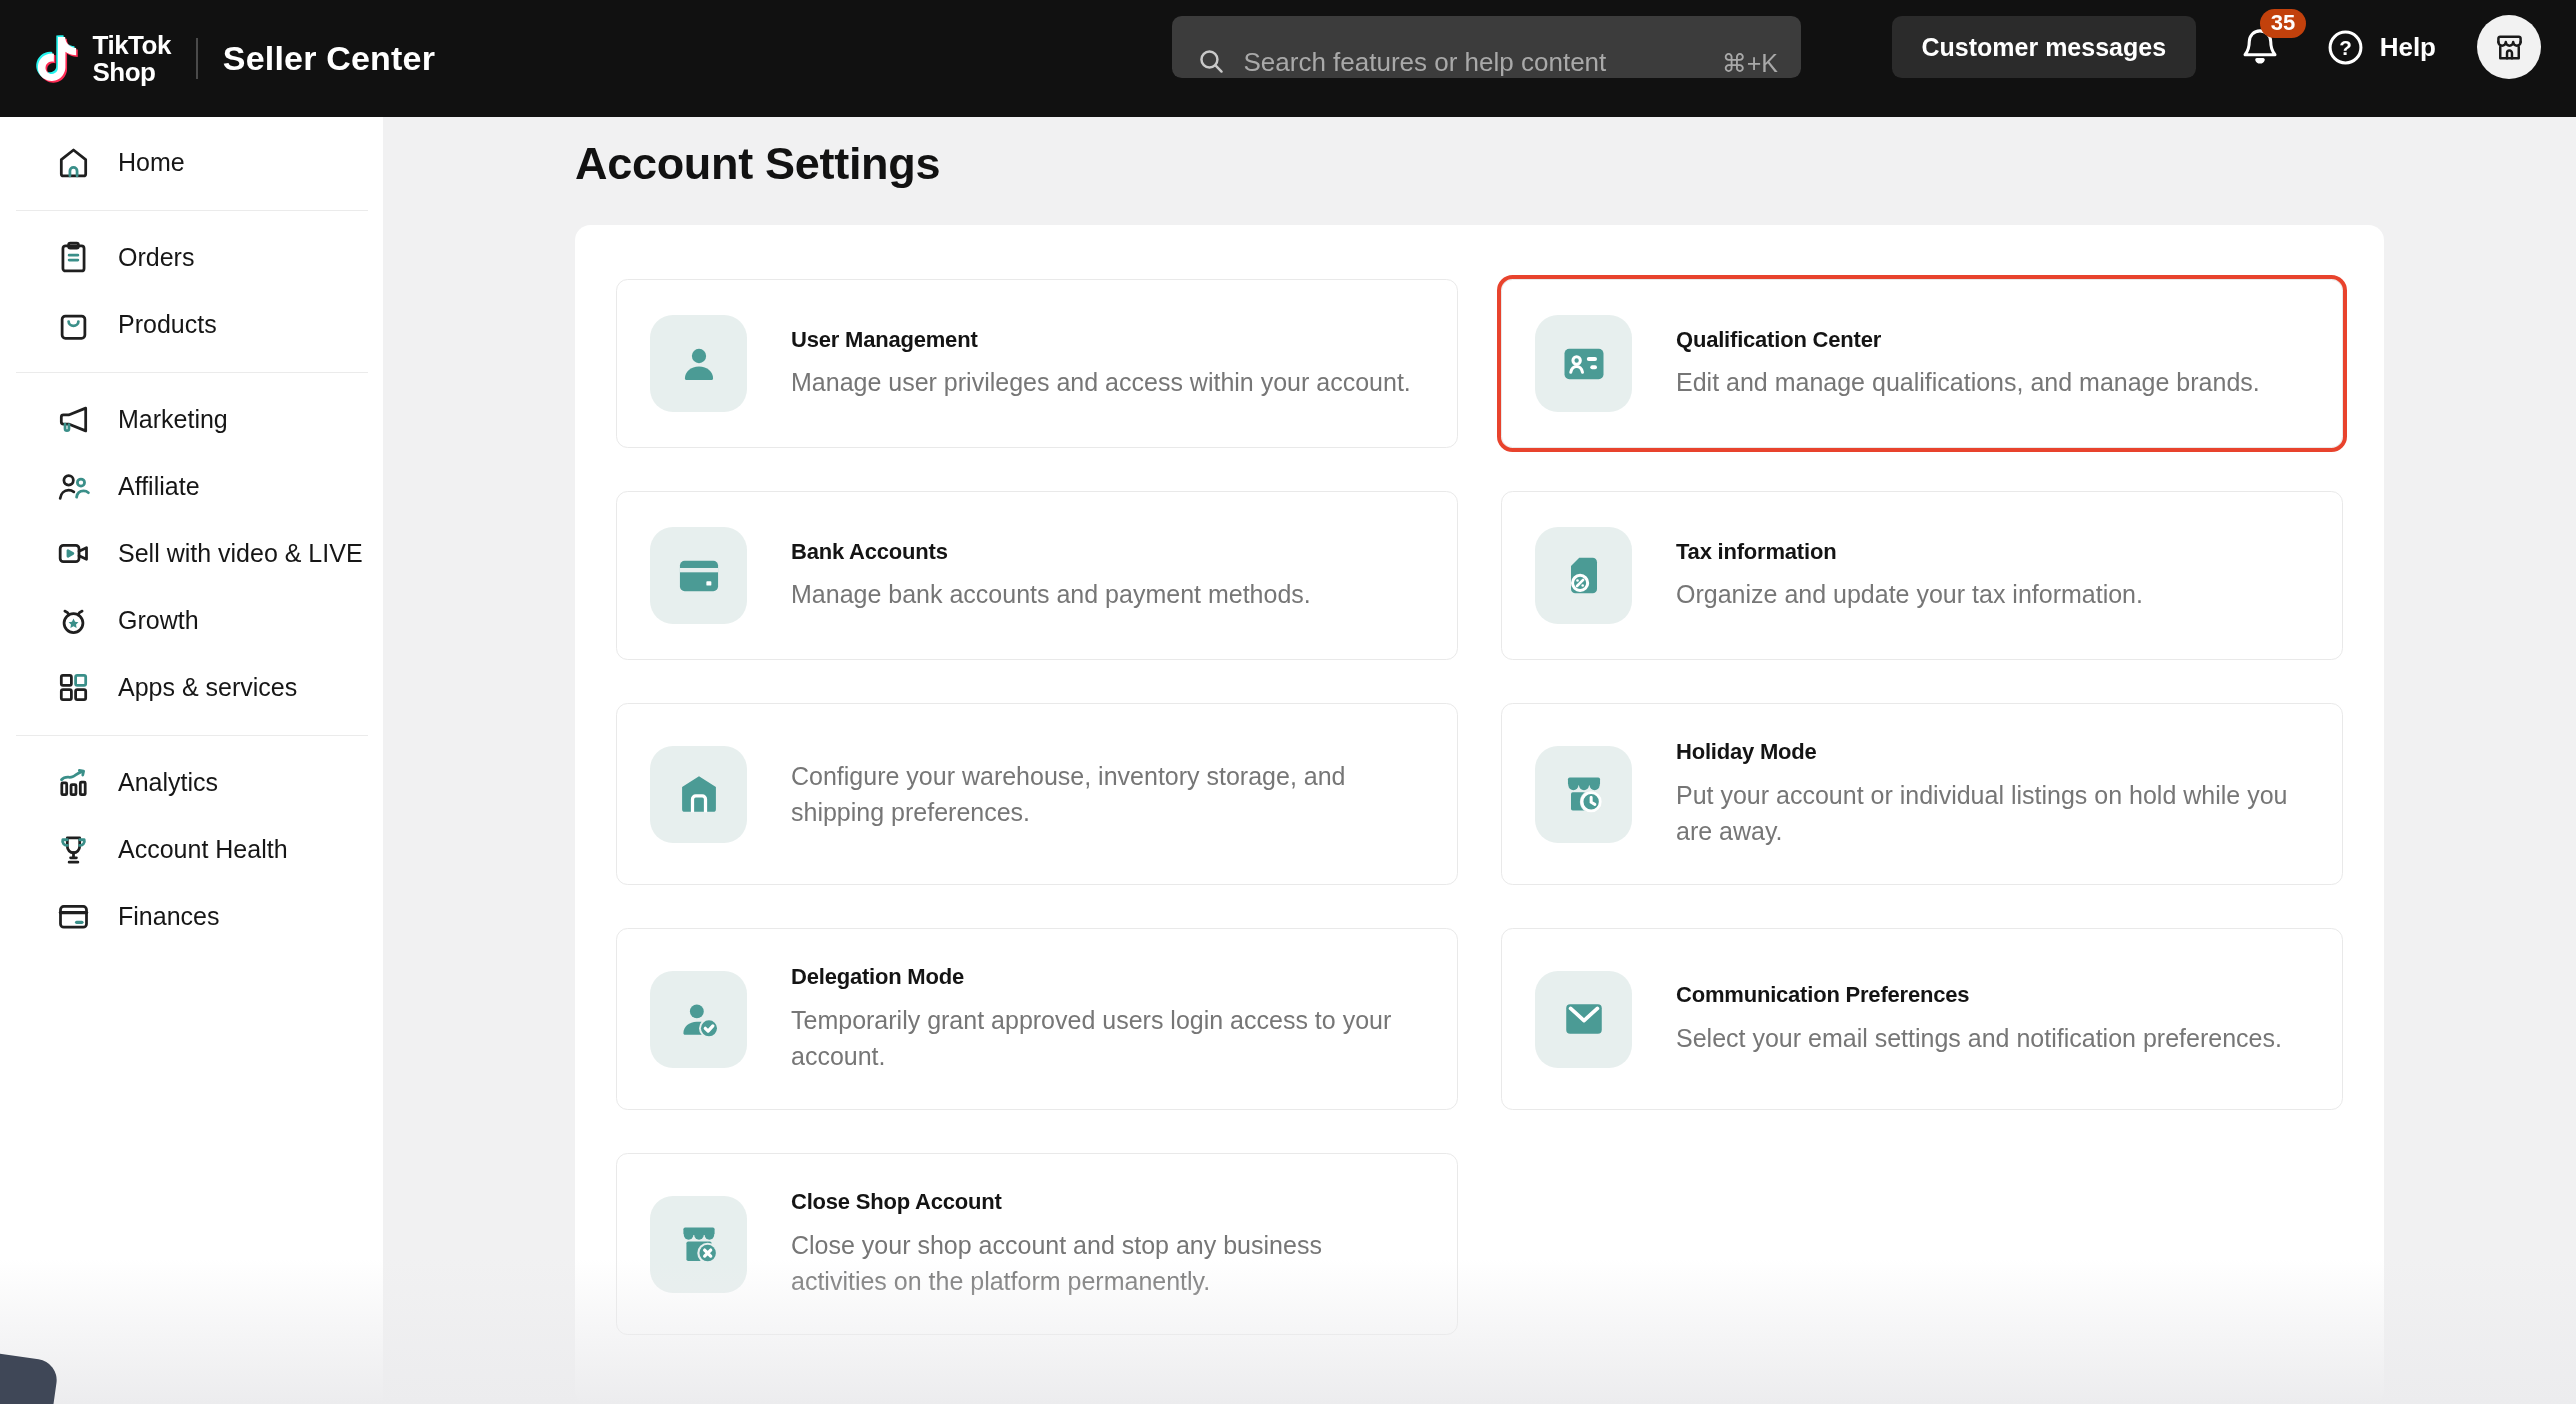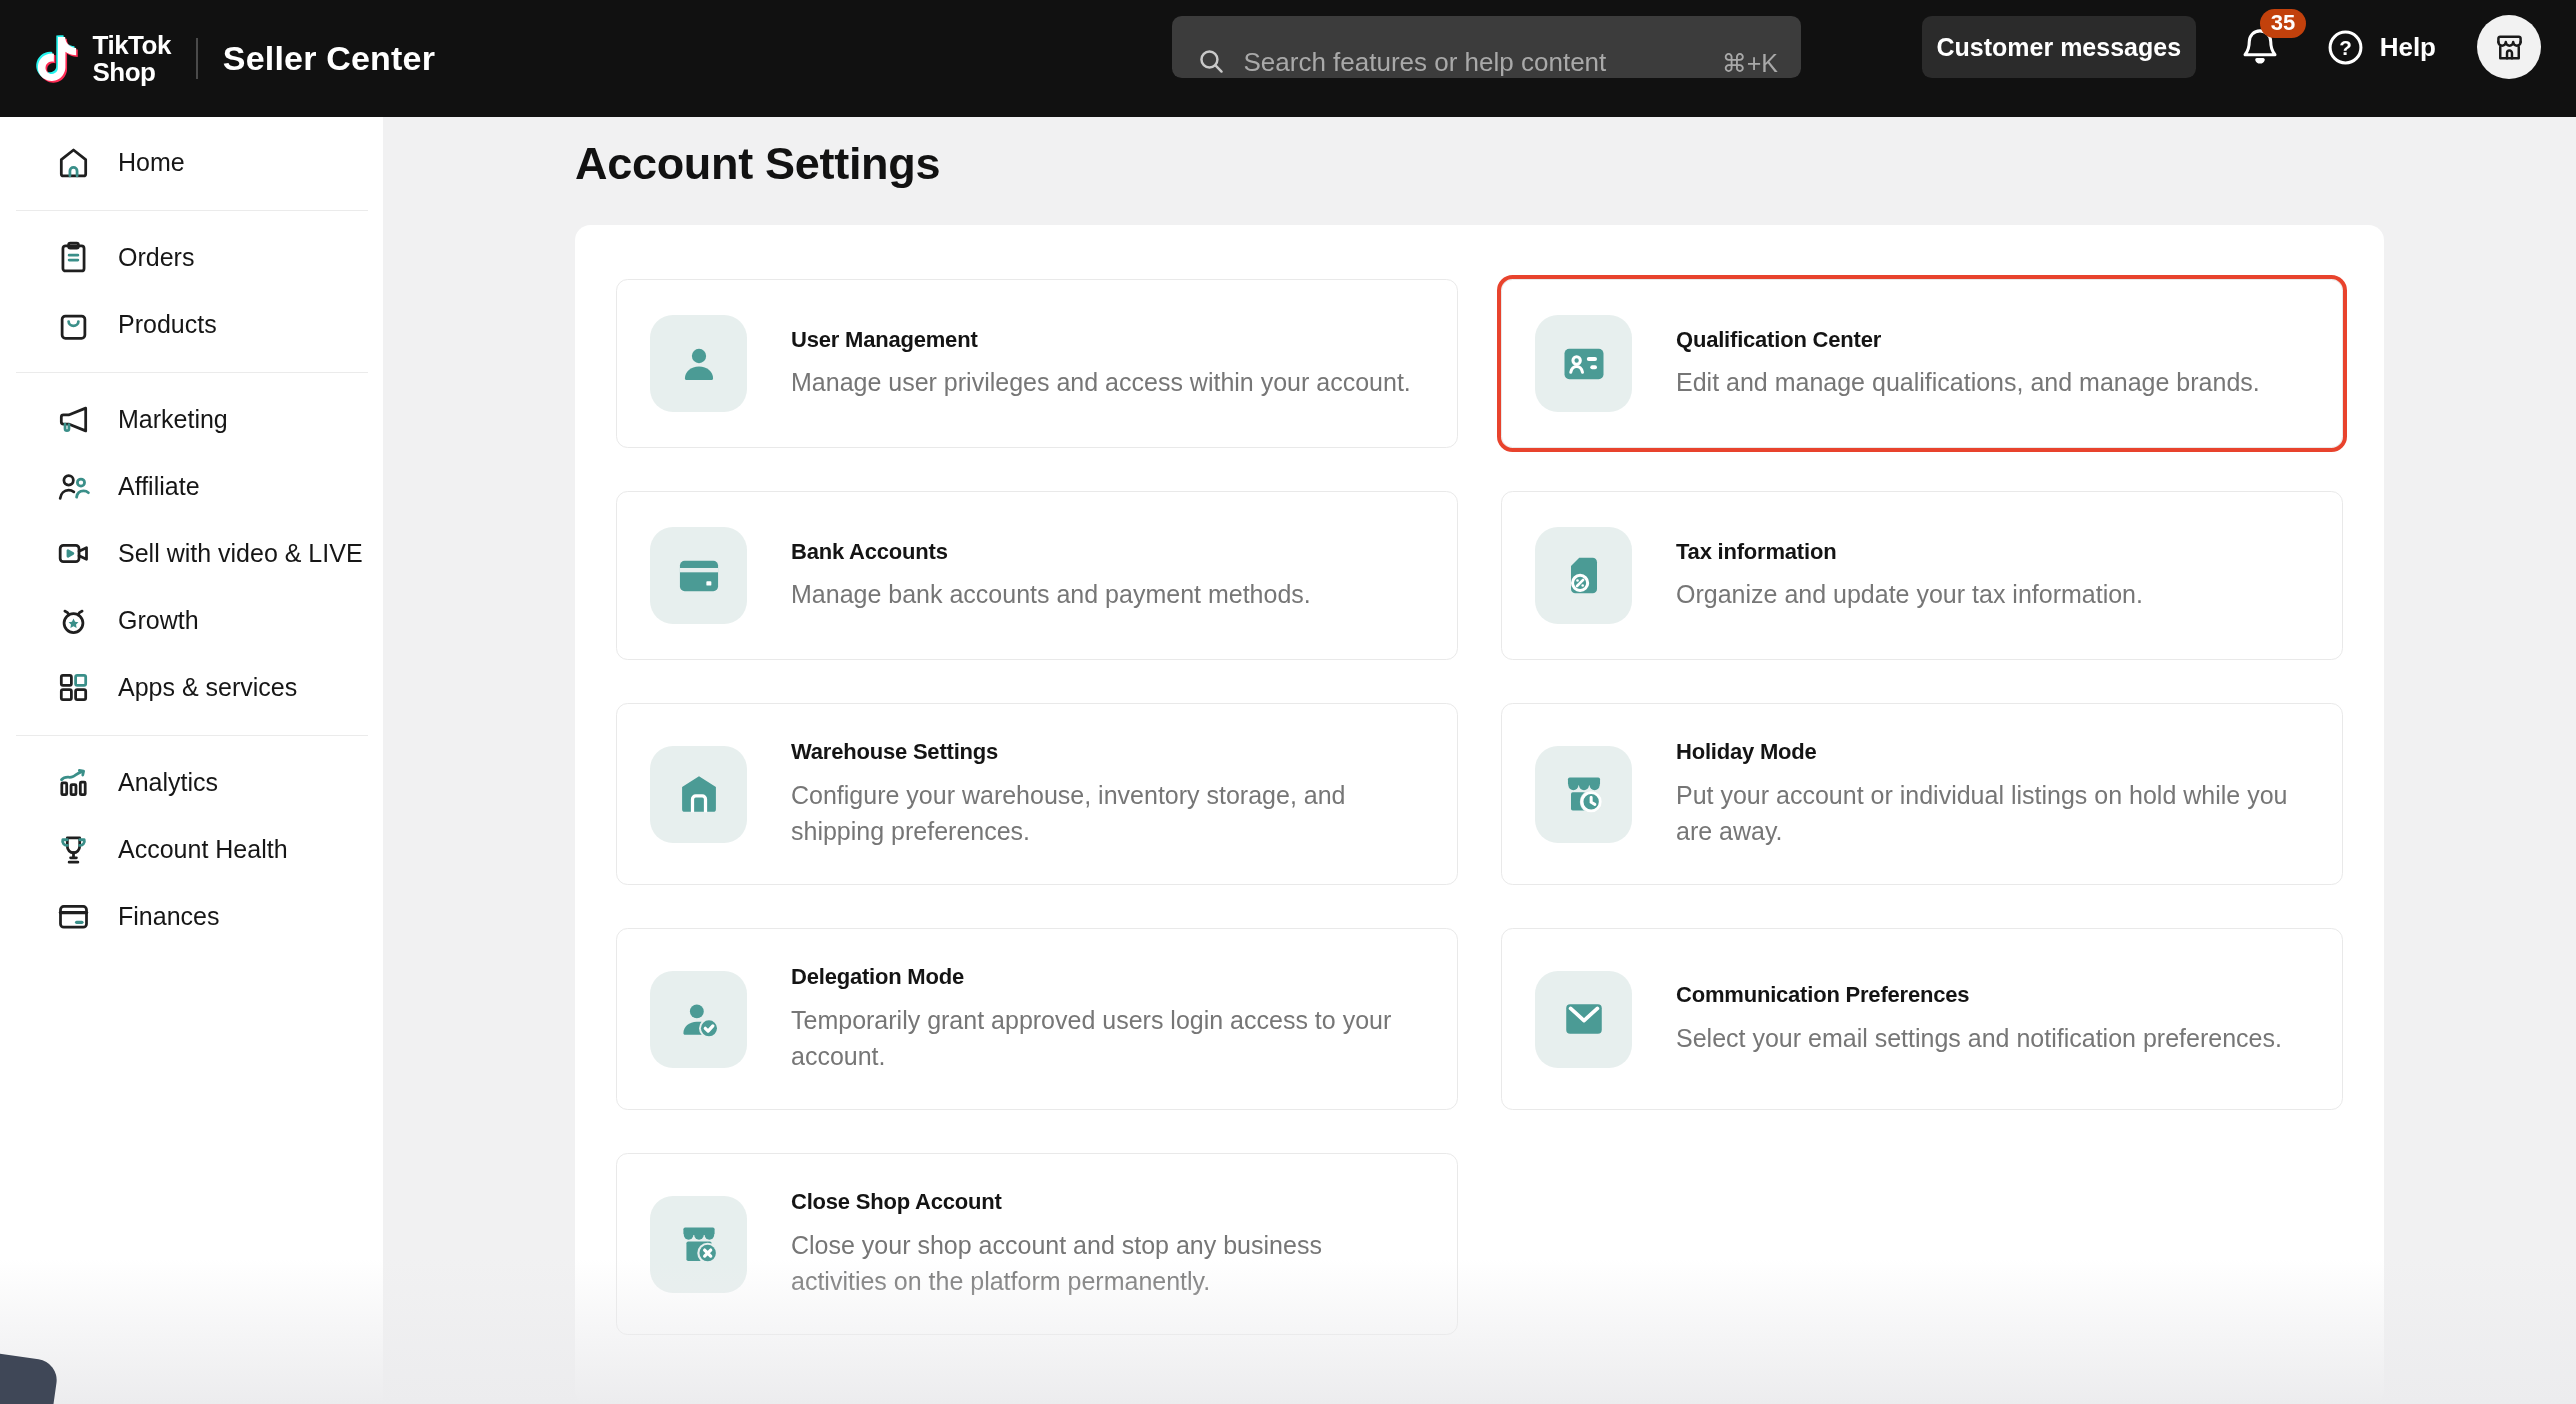--- a/index.html
+++ b/index.html
@@ -14,21 +14,21 @@
   .brand-divider { width:1.9px; height:41px; background:#4a4a4a; margin:0 25px; }
   .app-title { font-size:34px; font-weight:600; letter-spacing:0.2px; }
 
   .search-box { position:absolute; left:1172px; top:15.5px; width:629px; height:62px; background:#3c3c3c; border-radius:9.7px; display:flex; align-items:flex-end; padding:0 23px; }
   .search-box svg { flex:none; }
   .search-input { flex:1; margin-left:15.5px; background:transparent; border:none; outline:none; color:#eee; font-size:26px; font-family:inherit; }
   .search-input::placeholder { color:#a9a9a9; }
   .search-shortcut { color:#a9a9a9; font-size:25px; flex:none; }
 
   .header-right { position:absolute; right:35px; top:0; height:94px; display:flex; align-items:center; gap:41px; }
-  .btn-customer { background:#2b2b2b; border:none; border-radius:9.7px; height:62px; padding:0 15px; color:#fff; font-size:25px; font-weight:600; font-family:inherit; cursor:pointer; }
+  .btn-customer { background:#2b2b2b; border:none; border-radius:9.7px; height:62px; padding:0 30px; color:#fff; font-size:25px; font-weight:600; font-family:inherit; cursor:pointer; }
   .bell-wrap { position:relative; width:46px; height:50px; cursor:pointer; }
   .badge { position:absolute; top:-13.5px; left:23px; background:#c2410c; color:#fff; font-size:22px; font-weight:bold; border-radius:16.4px; padding:3.9px 10.6px; line-height:1; }
   .help-wrap { display:flex; align-items:center; gap:12.6px; font-size:26px; font-weight:600; cursor:pointer; }
   .avatar { width:64px; height:64px; background:#f2f2f2; border-radius:50%; display:flex; align-items:center; justify-content:center; cursor:pointer; }
 
   
   .sidebar { position:absolute; top:94px; left:0; bottom:0; width:383px; background:#fff; padding-top:35px; z-index:2; }
   .side-item { height:67px; display:flex; align-items:center; gap:25px; padding-left:54px; font-size:25px; color:#161616; cursor:pointer; white-space:nowrap; }
   .side-item svg { flex:none; }
   .side-divider { height:1px; background:#ebebeb; margin:13.5px 15.5px; }
@@ -267,21 +267,20 @@
       </div>
 
       <div class="tile">
         <div class="tile-icon">
           <svg width="52" height="52" viewBox="0 0 24 24">
             <path d="M12 3.8 4.2 8.8V19a1.2 1.2 0 0 0 1.2 1.2h13.2A1.2 1.2 0 0 0 19.8 19V8.8Z" fill="#4b9b95"></path>
             <path d="M9 20.4v-6a1.5 1.5 0 0 1 1.5-1.5h3a1.5 1.5 0 0 1 1.5 1.5v6" fill="none" stroke="#ffffff" stroke-width="1.5"></path>
           </svg>
         </div>
         <div class="tile-text">
-          <div class="tile-title">Warehouse Settings</div>
           <div class="tile-desc">Configure your warehouse, inventory storage, and shipping preferences.</div>
         </div>
       </div>
 
       <div class="tile">
         <div class="tile-icon">
           <svg width="52" height="52" viewBox="0 0 24 24">
             <rect x="4.6" y="4.4" width="14.8" height="3.6" rx="0.8" fill="#4b9b95"></rect>
             <circle cx="7.1" cy="8" r="2.3" fill="#4b9b95"></circle>
             <circle cx="12" cy="8" r="2.3" fill="#4b9b95"></circle>

